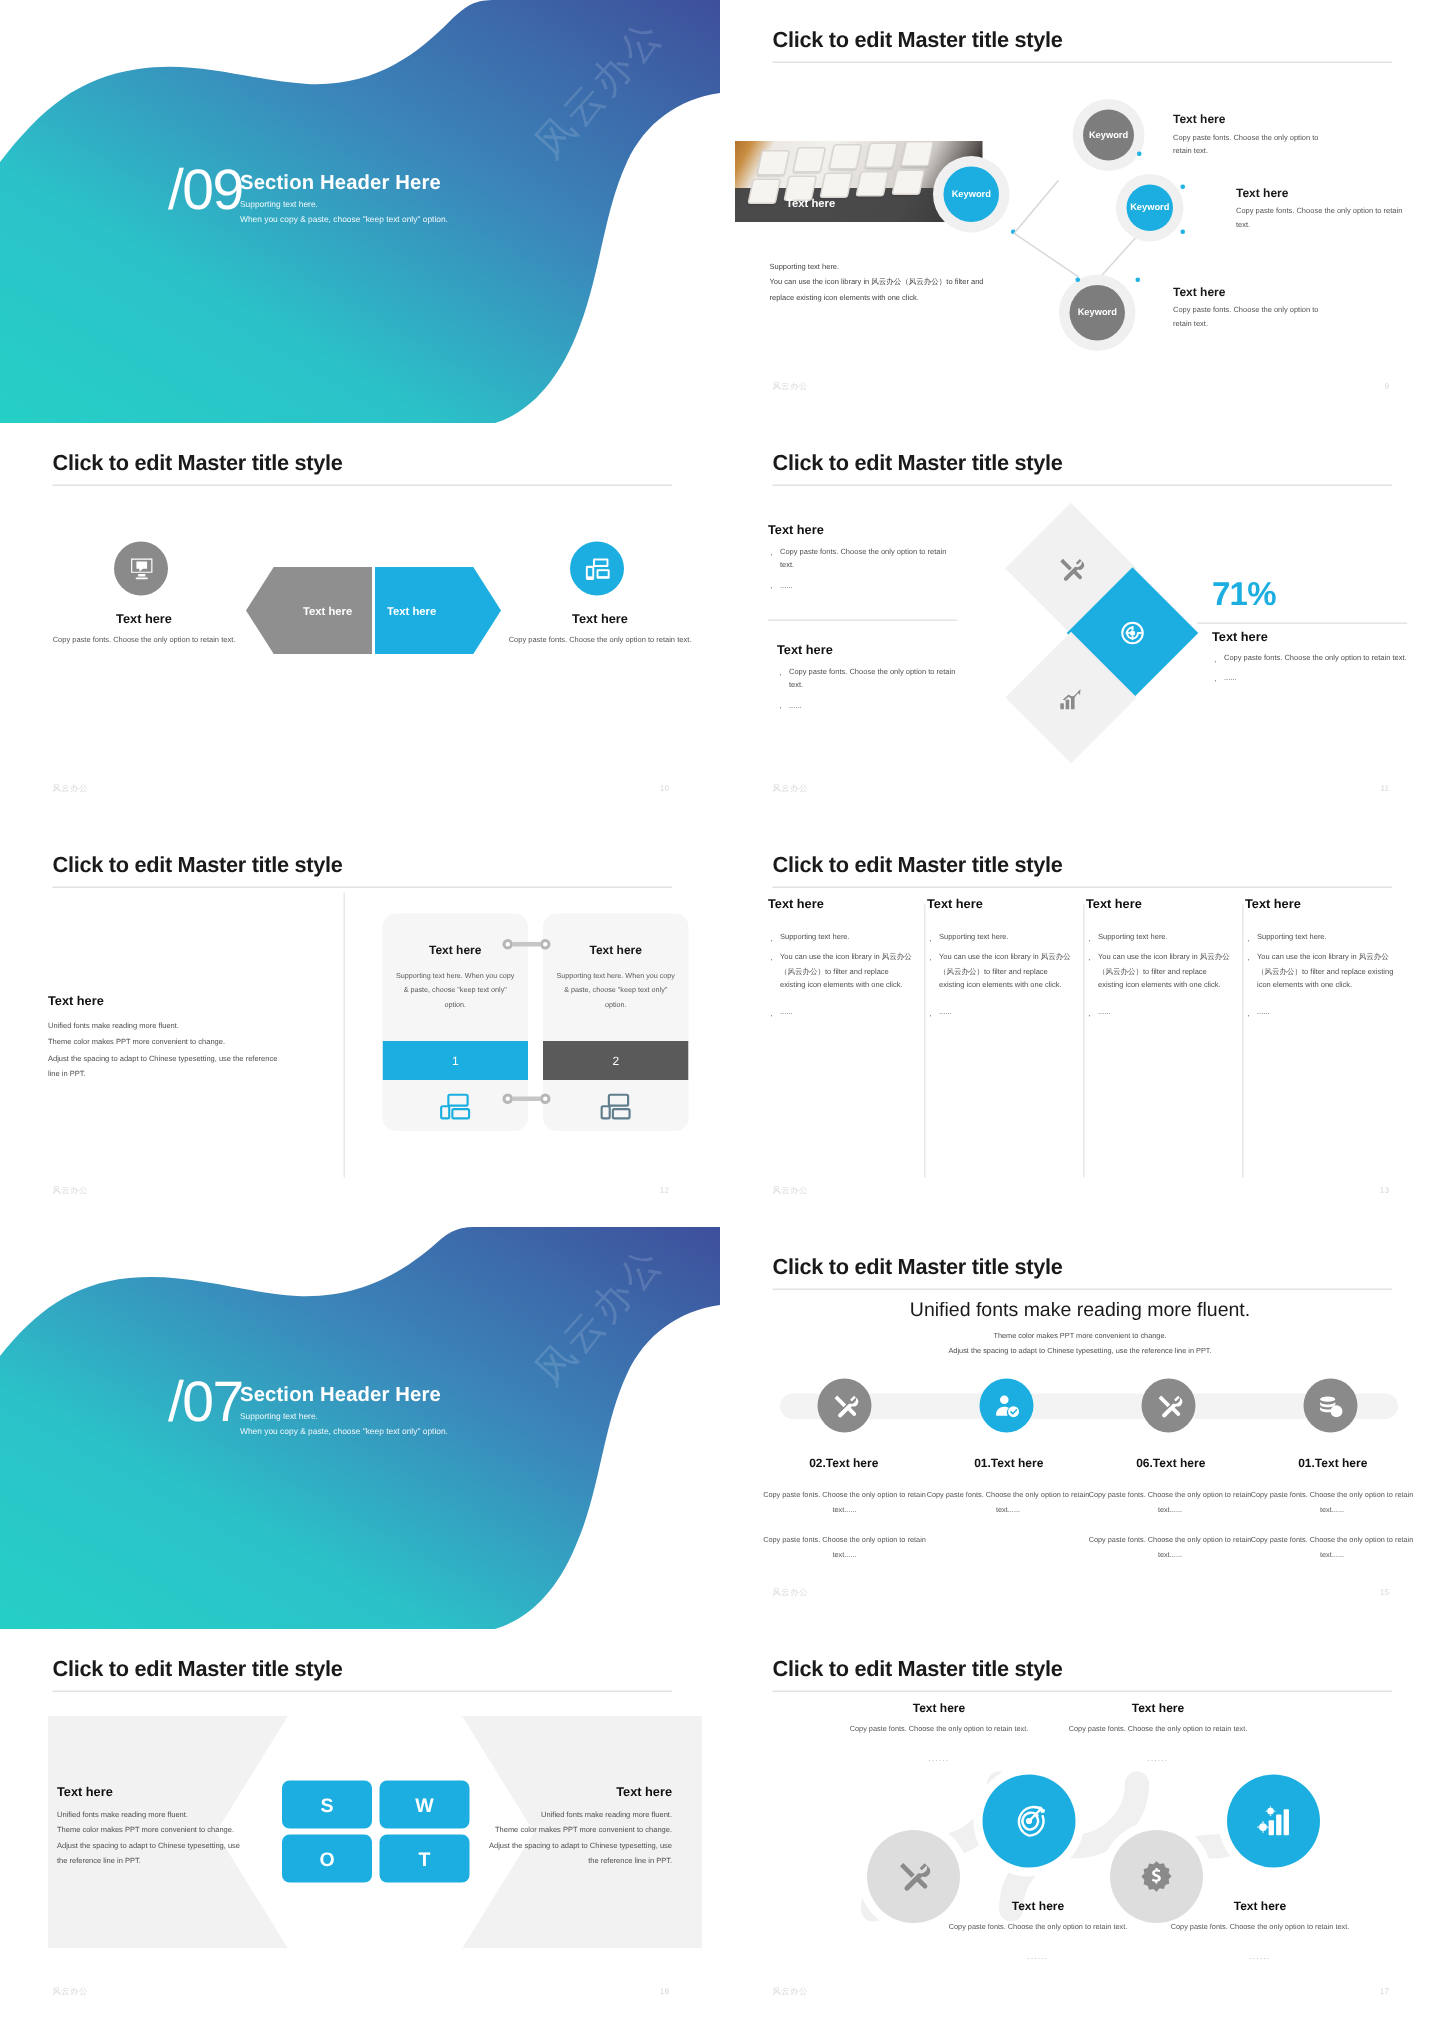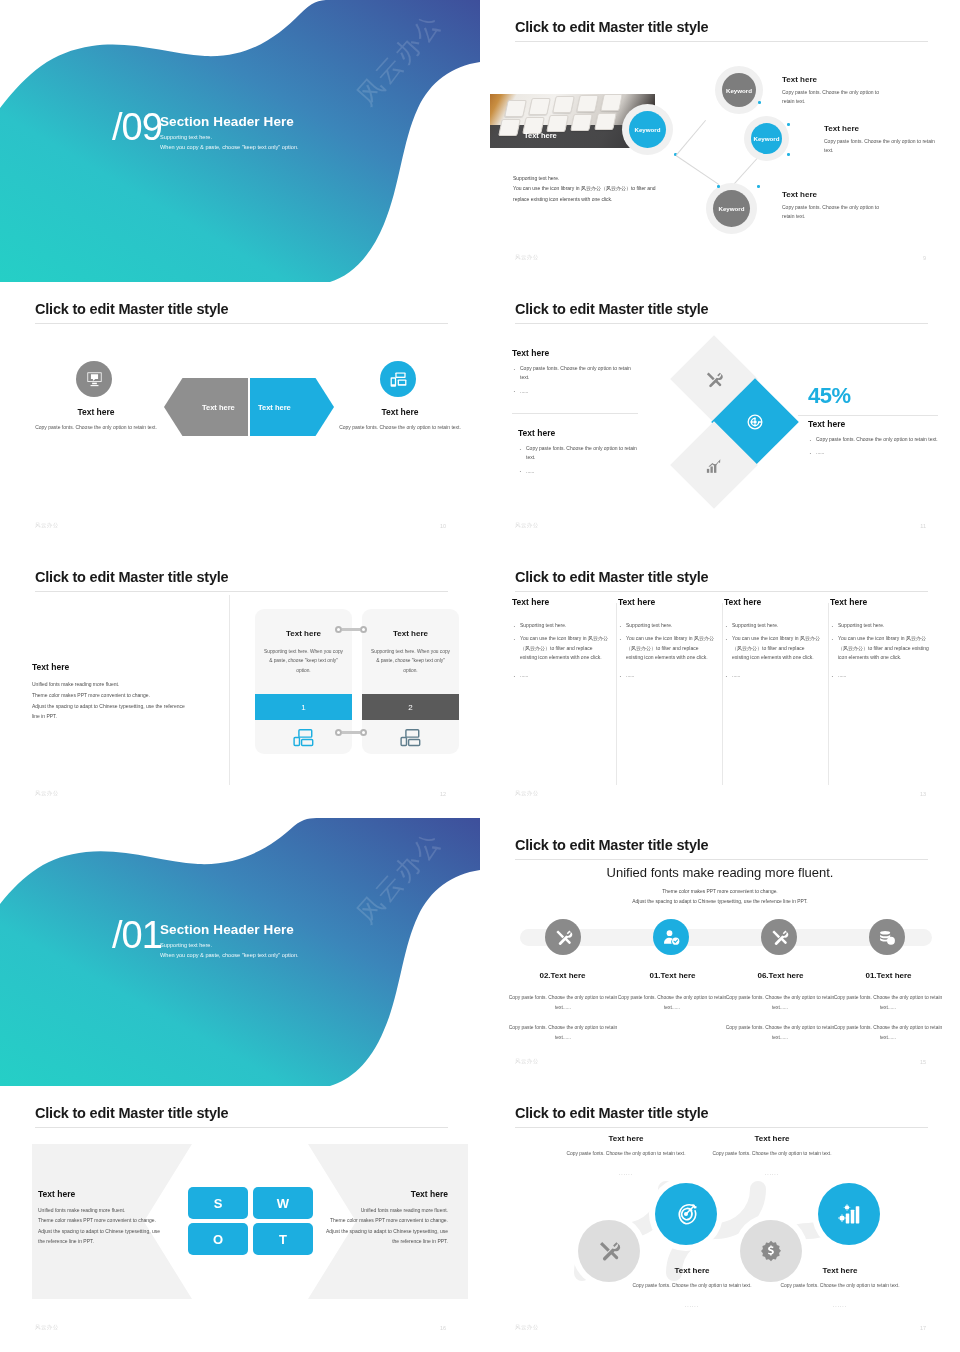--- a/index.html
+++ b/index.html
@@ -470,21 +470,21 @@
       <div class="hr-thin" style="left:22px; top:126px; width:126px;"></div>
 
       <div style="position:absolute; left:28px; top:141px; width:125px;">
         <div class="blk-h">Text here</div>
         <ul class="bullets">
           <li>Copy paste fonts. Choose the only option to retain text.</li>
           <li>......</li>
         </ul>
       </div>
 
-      <div class="pct" style="left:318px; top:96px;">45%</div>
+      <div class="pct" style="left:318px; top:96px;">71%</div>
       <div class="hr-thin" style="left:308px; top:128px; width:140px;"></div>
       <div style="position:absolute; left:318px; top:132px; width:135px;">
         <div class="blk-h">Text here</div>
         <ul class="bullets">
           <li>Copy paste fonts. Choose the only option to retain text.</li>
           <li>......</li>
         </ul>
       </div>
 
       <div class="foot-wm">风云办公</div>
@@ -611,21 +611,21 @@
               <stop offset="0%" stop-color="#25CFC6"></stop>
               <stop offset="30%" stop-color="#2BC2C9"></stop>
               <stop offset="62%" stop-color="#3B86BA"></stop>
               <stop offset="100%" stop-color="#3E4F9B"></stop>
             </linearGradient>
           </defs>
           <path fill="url(#g2)" d="M0,268 L0,86 C24,56 48,38 86,34 C126,30 162,44 198,46 C242,48 272,28 294,8 C304,0 310,0 320,0 L480,0 L480,52 C452,56 430,72 418,98 C402,132 400,176 384,212 C370,246 350,262 330,268 Z"></path>
         </svg>
       </div>
       <div class="sec-wm">风云办公</div>
-      <div class="sec-num" style="top:98px;">/01</div>
+      <div class="sec-num" style="top:98px;">/07</div>
       <div class="sec-txt" style="top:104px;">
         <div class="sec-h">Section Header Here</div>
         <div class="sec-s">Supporting text here.</div>
         <div class="sec-s">When you copy &amp; paste, choose "keep text only" option.</div>
       </div>
     </div>
   </div>
 
   <div class="slide">
     <div class="slide-inner">

